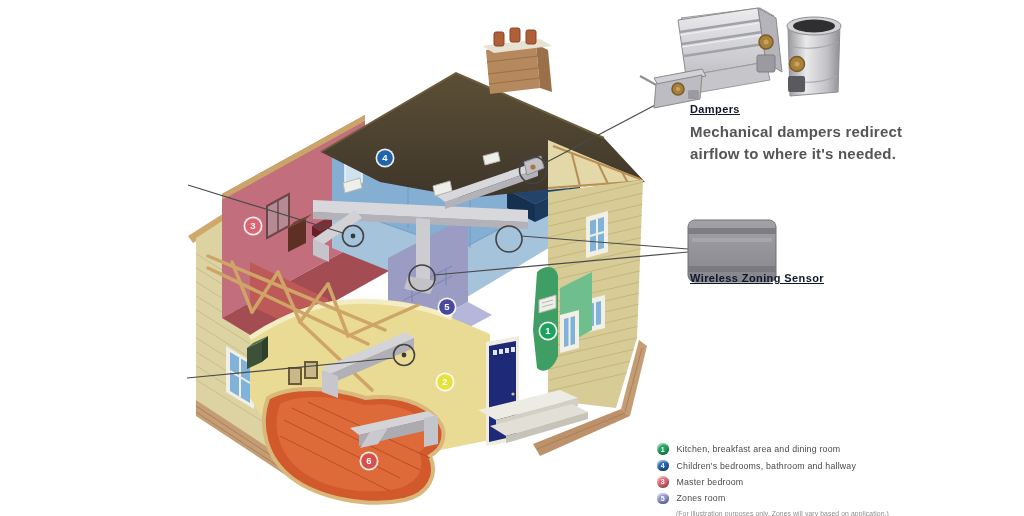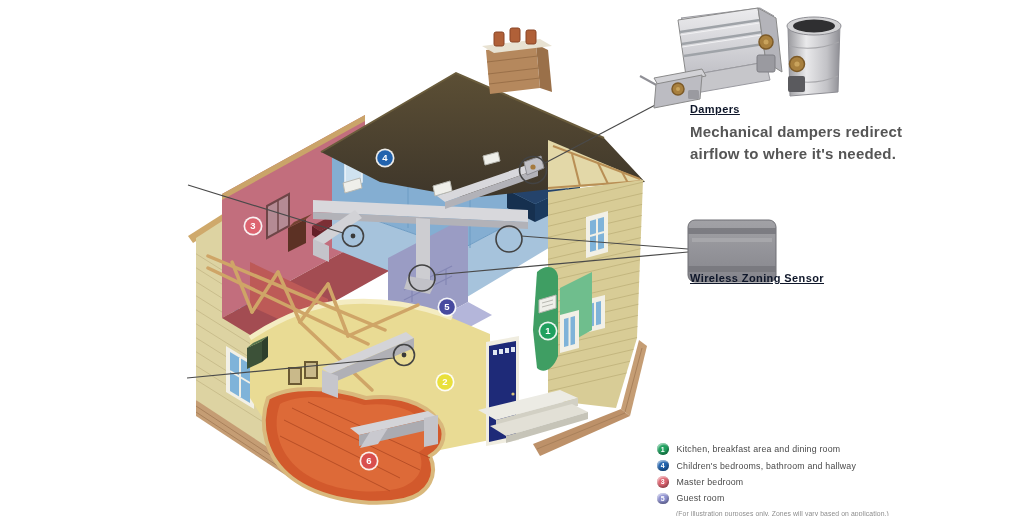--- a/index.html
+++ b/index.html
@@ -431,18 +431,18 @@
   <div class="legend-item">
     <span class="legend-dot" style="background: rgb(221, 100, 112);">
           <span>3</span>
         </span>
     <span class="legend-label">Master bedroom</span>
   </div>
   <div class="legend-item">
     <span class="legend-dot" style="background: rgb(141, 144, 208);">
           <span>5</span>
         </span>
-    <span class="legend-label">Guest room</span>
+    <span class="legend-label">Zones room</span>
   </div>
   <div class="legend-footnote">(For illustration purposes only. Zones will vary based on application.)</div>
 </div>
 
 </div>
 
 </body></html>

